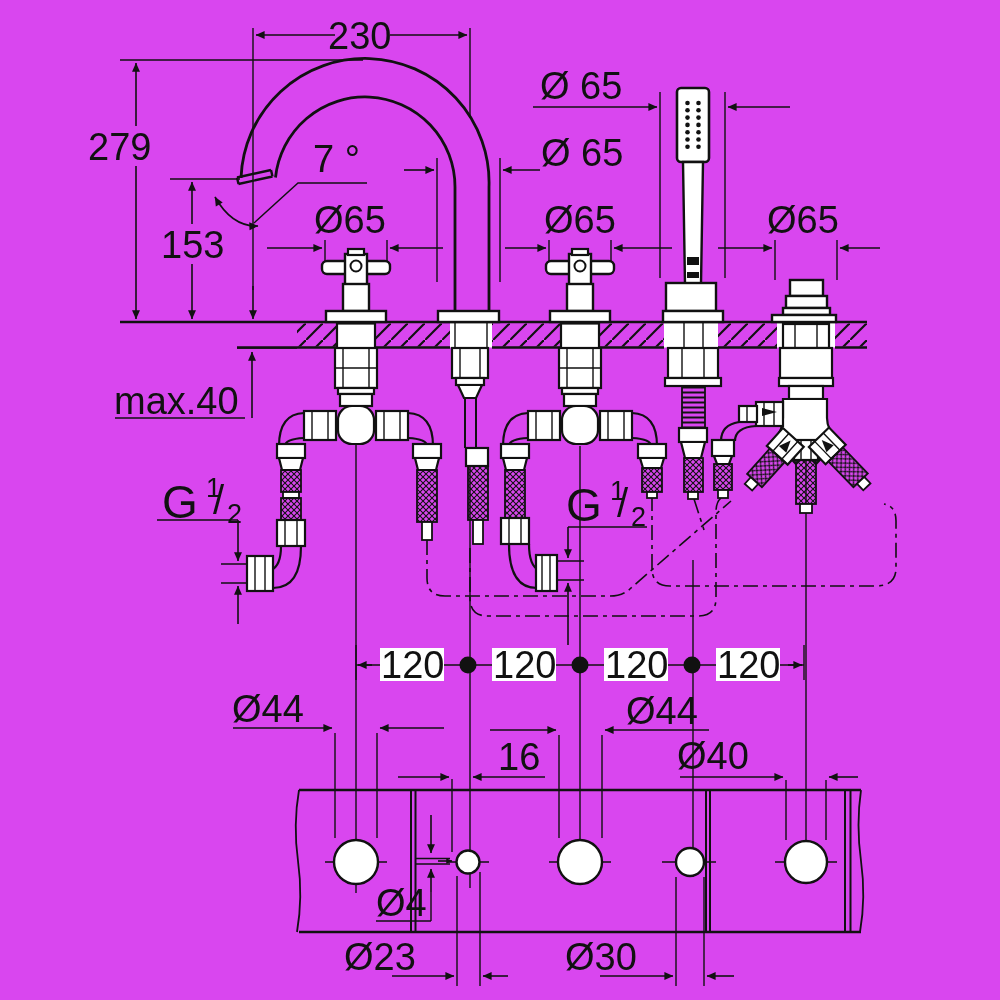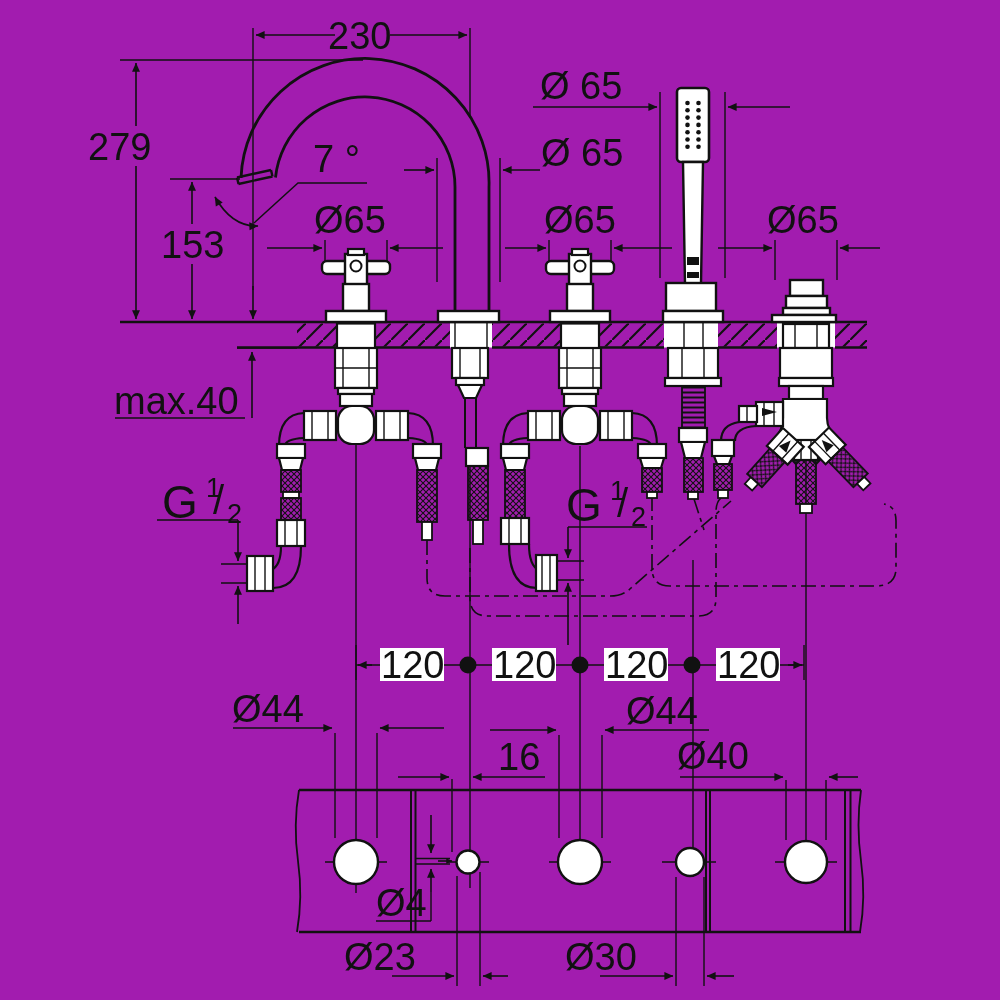--- a/index.html
+++ b/index.html
@@ -1,16 +1,16 @@
 <!DOCTYPE html>
 <html><head>
 <meta charset="utf-8">
 <style>
   html,body{margin:0;padding:0;background:#fff;}
-  .stage{width:1000px;height:1000px;position:relative;background:#a21caf;overflow:hidden;}
+  .stage{width:1000px;height:1000px;position:relative;background:#d946ef;overflow:hidden;}
   svg text{font-family:"Liberation Sans","DejaVu Sans",sans-serif;fill:#111;}
   .ln{stroke:#111;fill:none;}
   .body{stroke:#111;fill:#fff;}
   .dim{stroke:#111;fill:none;stroke-width:1.6;}
   .thin{stroke:#111;fill:none;stroke-width:1.4;}
   .phantom{stroke:#111;fill:none;stroke-width:1.6;stroke-dasharray:15 5 4 5;}
   .braid{fill:url(#braid);stroke:#111;stroke-width:1.8;}
   .thread{fill:url(#thread);stroke:#111;stroke-width:1.8;}
   .t38{font-size:38px;}
   .t46{font-size:46px;}

